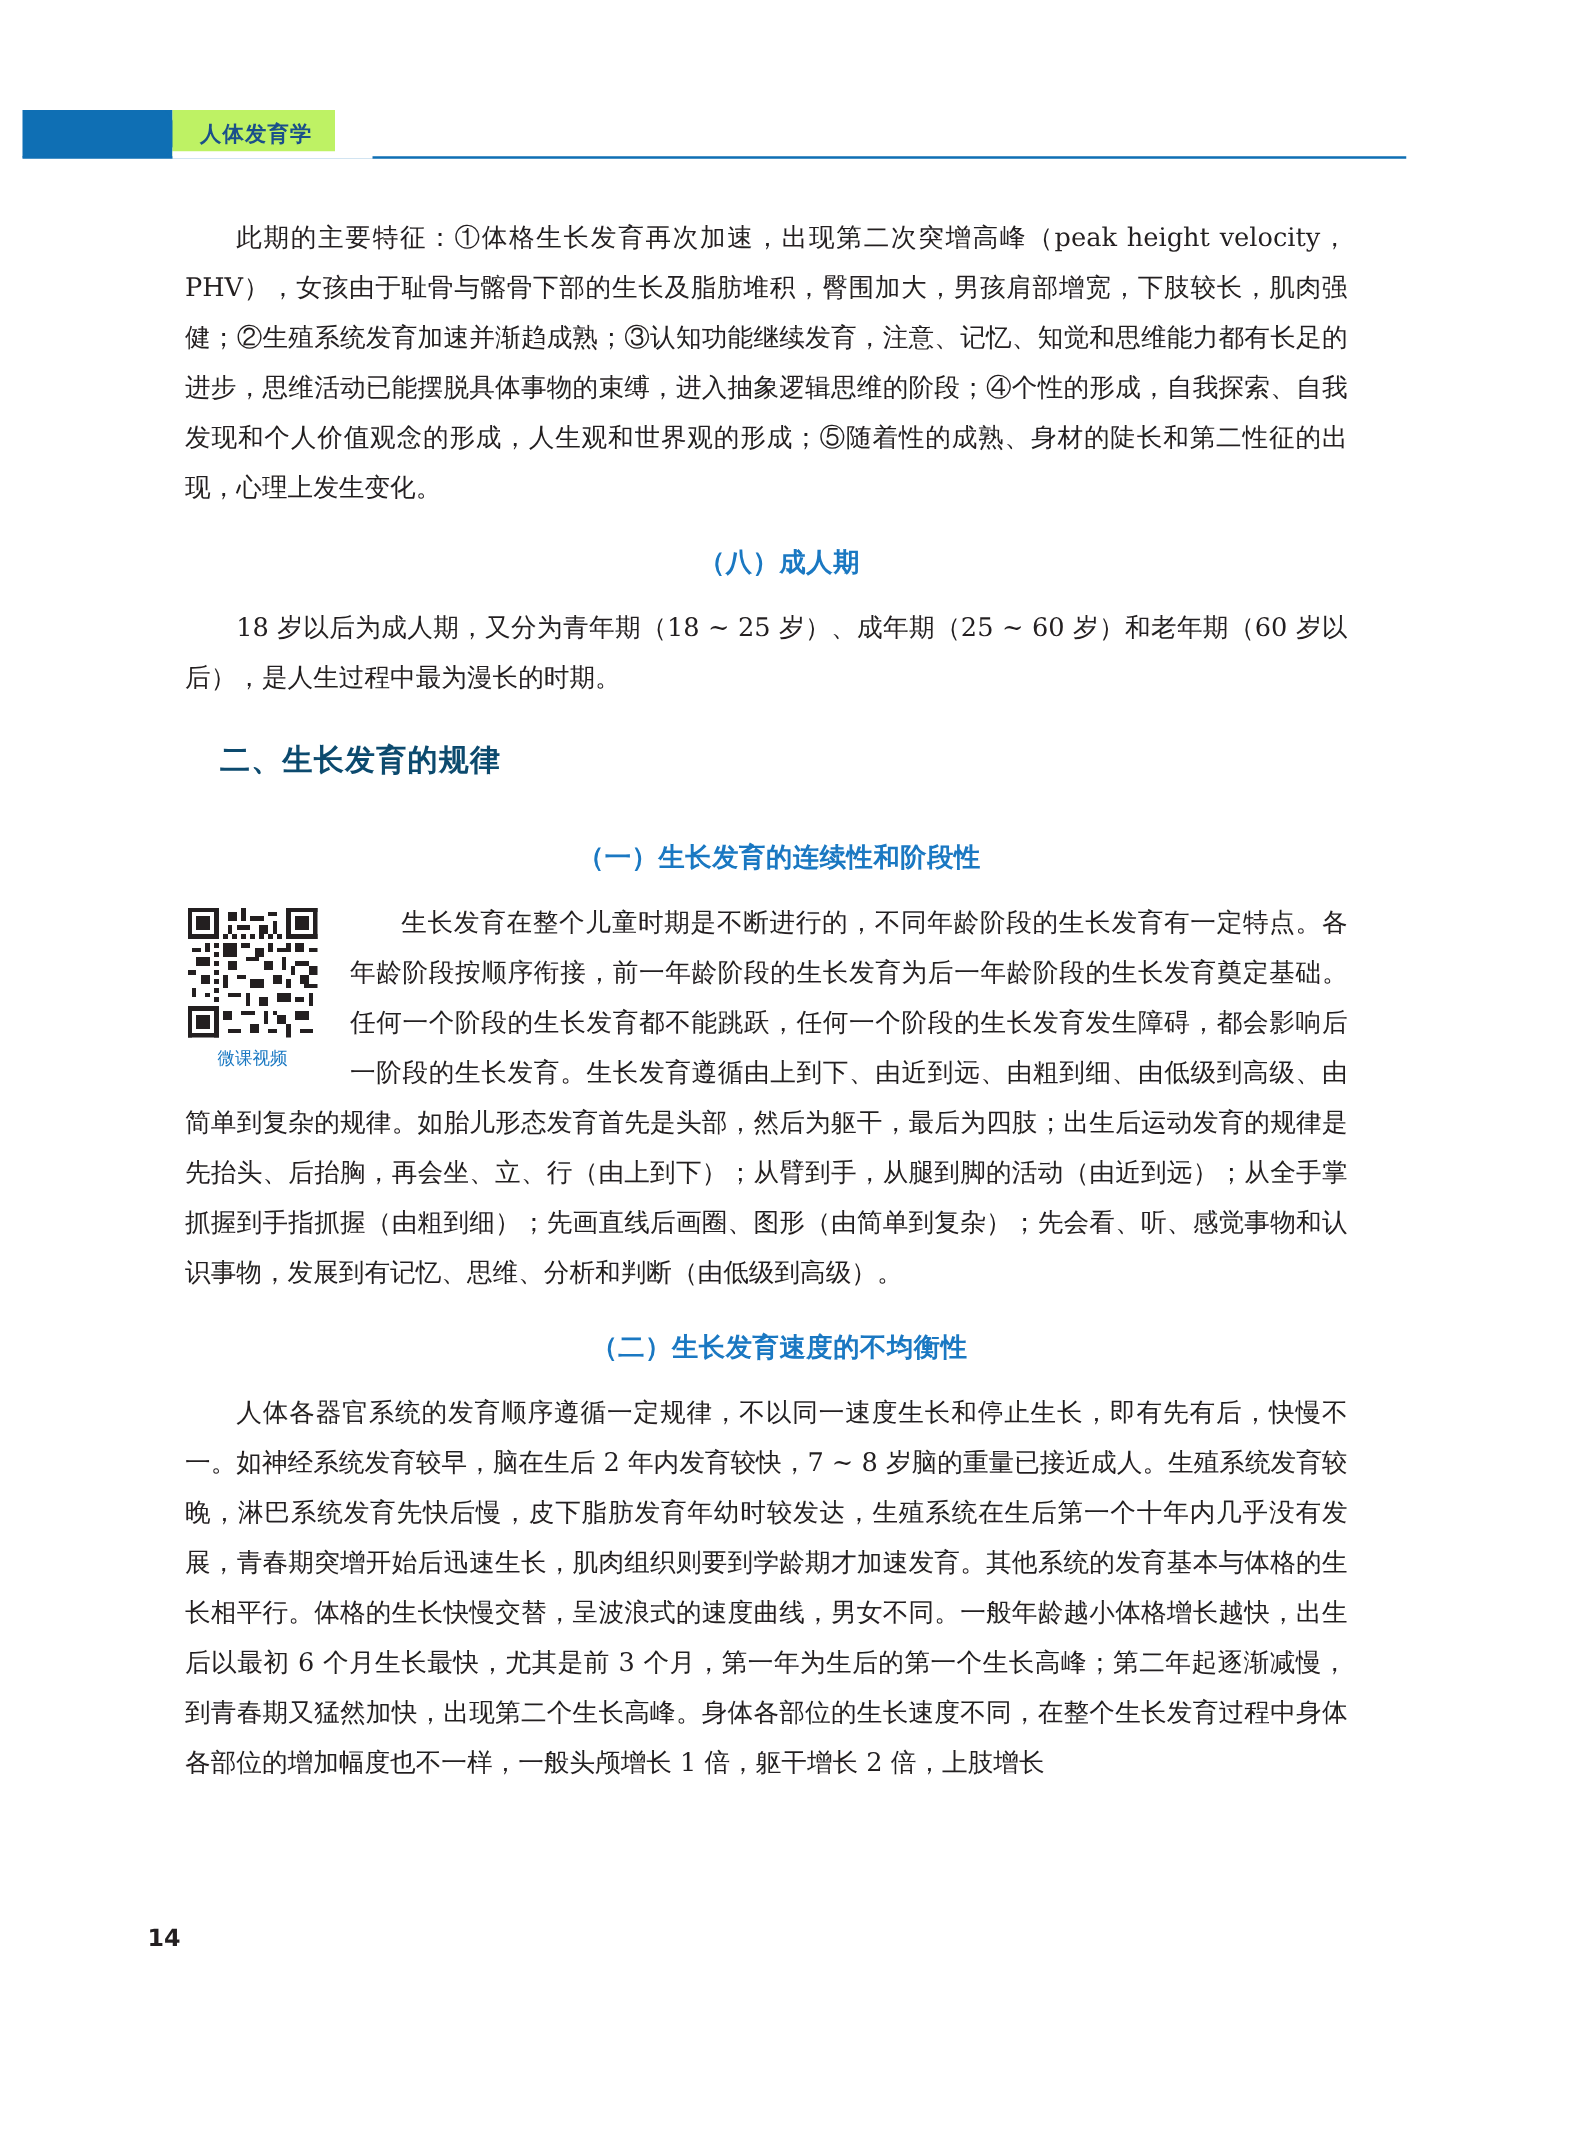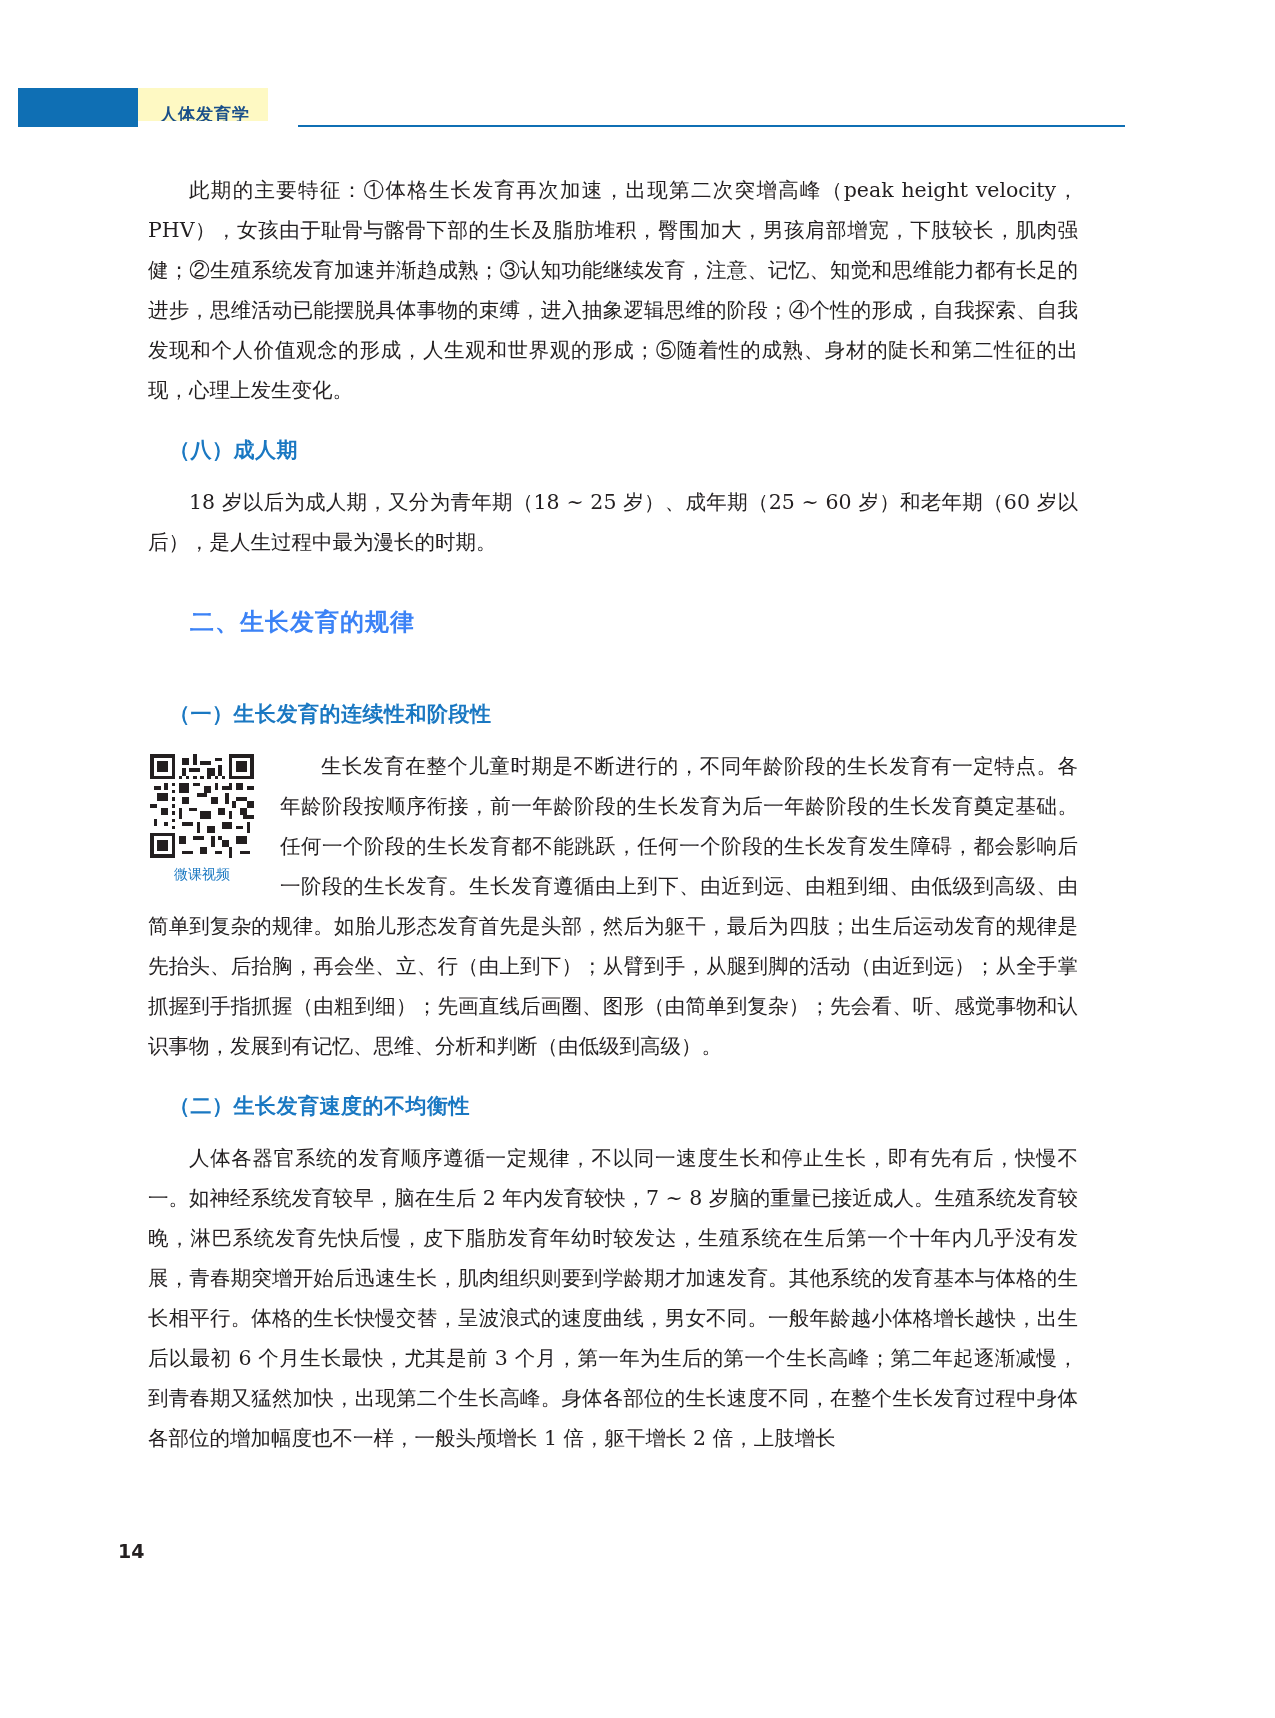--- a/index.html
+++ b/index.html
@@ -32,22 +32,22 @@
     height: 38px;
     background: #0f6fb4;
   }
   .header-title-box {
     position: absolute;
     left: 138px;
     top: 0;
     height: 38px;
     padding: 0 18px 0 22px;
     display: flex;
-    align-items: flex-end;
-    background: #fef9c3;
+    align-items: center;
+    background: #bef264;
   }
   .header-title-box .title-text {
     font-family: "DejaVu Sans", "Liberation Sans", sans-serif;
     font-weight: bold;
     font-size: 17px;
     color: #1a4f8a;
     letter-spacing: 1px;
   }
   .header-rule {
     position: absolute;
@@ -91,36 +91,37 @@
     text-justify: inter-ideograph;
     text-indent: 2em;
   }
   p.para + p.para {
     margin-top: 0;
   }
   .gap-lg { height: 26px; }
   .gap-md { height: 18px; }
 
   h2.head-num {
-    margin: 18px;
+    margin: 4px;
     font-family: "DejaVu Sans", "Liberation Sans", sans-serif;
     font-size: 24px;
     font-weight: bold;
-    color: #3b82f6;
+    color: #0c4a6e;
     letter-spacing: 1px;
     text-indent: 1em;
   }
   h3.head-sub {
     margin: 0;
     font-family: "DejaVu Sans", "Liberation Sans", sans-serif;
     font-size: 21px;
     font-weight: bold;
     color: #1a78c2;
     letter-spacing: 0.5px;
     text-indent: 1em;
+    text-align: center;
   }
 
   
   .qr-wrap {
     float: left;
     width: 118px;
     margin: 8px 14px 1px 0;
     shape-outside: margin-box;
   }
   .qr-code {

